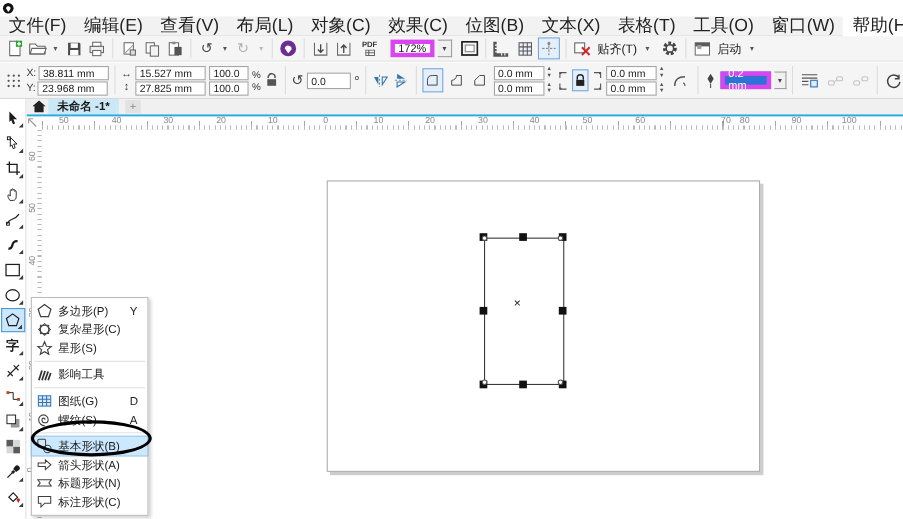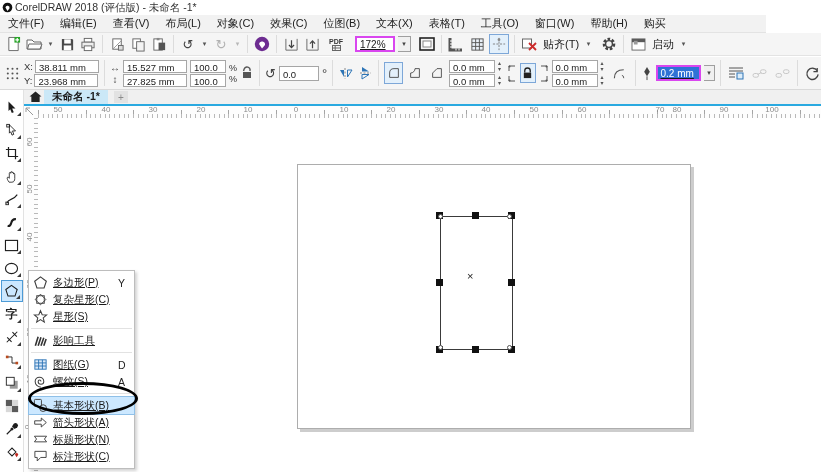--- a/index.html
+++ b/index.html
@@ -4,33 +4,33 @@
 <style>
   html,body{margin:0;padding:0;background:#fff;}
   #app{position:relative;width:821px;height:472px;overflow:hidden;background:#fff;
        font-family:"Liberation Sans","DejaVu Sans",sans-serif;color:#1a1a1a;
        -webkit-font-smoothing:antialiased;}
   svg{display:block}
   
   #titlebar{position:absolute;left:0;top:0;width:821px;height:15px;background:#fff;
             display:flex;align-items:center;font-size:10.5px;color:#333;}
   #menubar{position:absolute;left:0;top:15px;width:766px;height:17px;background:#f2f2f2;
-           border-bottom:1px solid #e3e3e3;display:flex;align-items:center;font-size:11px;color:#222;}
+           border-bottom:1px solid #e3e3e3;display:flex;align-items:center;font-size:16px;color:#222;}
   .menu-item{padding:0 8px;height:17px;line-height:17px;white-space:nowrap;}
   #toolbar{position:absolute;left:0;top:33px;width:821px;height:23px;background:#f5f5f5;
            border-bottom:1px solid #e3e3e3;display:flex;align-items:center;gap:3px;padding-left:4px;box-sizing:border-box;font-size:10px;}
   #propbar{position:absolute;left:0;top:57px;width:821px;height:33px;background:#f5f5f5;
            border-bottom:1px solid #d9d9d9;display:flex;align-items:center;gap:3px;padding-left:3px;box-sizing:border-box;}
   .tbico{width:18px;height:18px;display:flex;align-items:center;justify-content:center;flex:0 0 auto;}
   .sep{width:1px;height:18px;background:#dcdcdc;margin:0 2px;flex:0 0 auto;}
   .sep-tall{width:1px;height:26px;background:#dcdcdc;margin:0 2px;flex:0 0 auto;}
   .caret{font-size:7px;color:#555;width:9px;text-align:center;flex:0 0 auto;}
   .grayed{opacity:.38}
-  .combo{height:16px;background:#fff;border:2px solid #d946ef;display:flex;align-items:center;
-         font-size:10px;padding:0 3px;box-sizing:border-box;text-decoration:underline;}
+  .combo{height:16px;background:#fff;border:4px solid #d946ef;display:flex;align-items:center;
+         font-size:10px;padding:0 3px;box-sizing:border-box;}
   .combo-caret{height:16px;width:13px;border:1px solid #9f9f9f;border-left:none;background:#f0f0f0;
                display:flex;align-items:center;justify-content:center;font-size:7px;color:#444;box-sizing:border-box;}
   .field{background:#fff;border:1px solid #a6a6a6;height:13px;font-size:9.5px;line-height:13px;
          padding:0 3px;box-sizing:border-box;white-space:nowrap;overflow:hidden;}
   .stack{display:flex;flex-direction:column;gap:1px;}
   .lbl{font-size:9.5px;color:#333;}
   .spin{display:flex;flex-direction:column;justify-content:center;width:9px;}
   .spin span{font-size:6px;line-height:6px;color:#555;text-align:center;}
   .pressed{border:1px solid #7da7d8;background:#e3f0fb;}
   .btnbox{width:22px;height:22px;display:flex;align-items:center;justify-content:center;box-sizing:border-box;}
@@ -64,41 +64,40 @@
   #page{position:absolute;left:259px;top:46px;width:392px;height:263px;background:#fff;
         border:1px solid #adadad;box-shadow:3px 3px 0 #cdcdcd;}
   #sel-rect{position:absolute;left:402px;top:98px;width:71px;height:132px;border:1px solid #3a3a3a;background:transparent;}
   .handle{position:absolute;width:7px;height:7px;background:#111;}
   .node{position:absolute;width:5px;height:5px;border:1px solid #555;border-radius:50%;background:#fff;box-sizing:border-box;}
   #center-mark{position:absolute;left:429px;top:152px;font-size:11px;color:#222;}
   
   #flyout{position:absolute;left:28px;top:270px;width:107px;background:#fff;border:1px solid #bdbdbd;
           box-shadow:2px 2px 3px rgba(0,0,0,.18);padding:3px 0;box-sizing:border-box;font-size:10.5px;z-index:30;}
   .fm-item{height:17px;display:flex;align-items:center;padding:0 4px 0 3px;gap:4px;box-sizing:border-box;}
-  .fm-item .fm-label{flex:1;white-space:nowrap;text-decoration:underline;}
+  .fm-item .fm-label{flex:1;white-space:nowrap;}
   .fm-item .fm-short{width:12px;text-align:left;color:#222;}
   .fm-item.hl{background:#cce8ff;outline:1px solid #8fc0e8;}
   .fm-sep{height:1px;background:#e2e2e2;margin:3px 2px;}
   .fm-ico{width:17px;height:16px;display:flex;align-items:center;justify-content:center;flex:0 0 auto;}
   #ellipse-annot{position:absolute;left:28px;top:382px;width:104px;height:27px;border:3px solid #000;
                  border-radius:50%;z-index:40;pointer-events:none;}
 </style>
 </head>
 <body>
 
 <div id="app">
 
   <div id="titlebar">
     <span class="tbico" style="width:15px;height:13px">
       <svg width="11" height="11" viewBox="0 0 16 16">
           <circle cx="8" cy="8" r="7" fill="#111"></circle>
           <path d="M5 8 a3 3 0 1 1 6 1 L8 13 Z" fill="#fff"></path>
         </svg>
     </span>
-    <span>CorelDRAW 2018 (评估版) - 未命名 -1*</span>
   </div>
 
   <div id="menubar">
     <span class="menu-item">文件(F)</span>
     <span class="menu-item">编辑(E)</span>
     <span class="menu-item">查看(V)</span>
     <span class="menu-item">布局(L)</span>
     <span class="menu-item">对象(C)</span>
     <span class="menu-item">效果(C)</span>
     <span class="menu-item">位图(B)</span>

